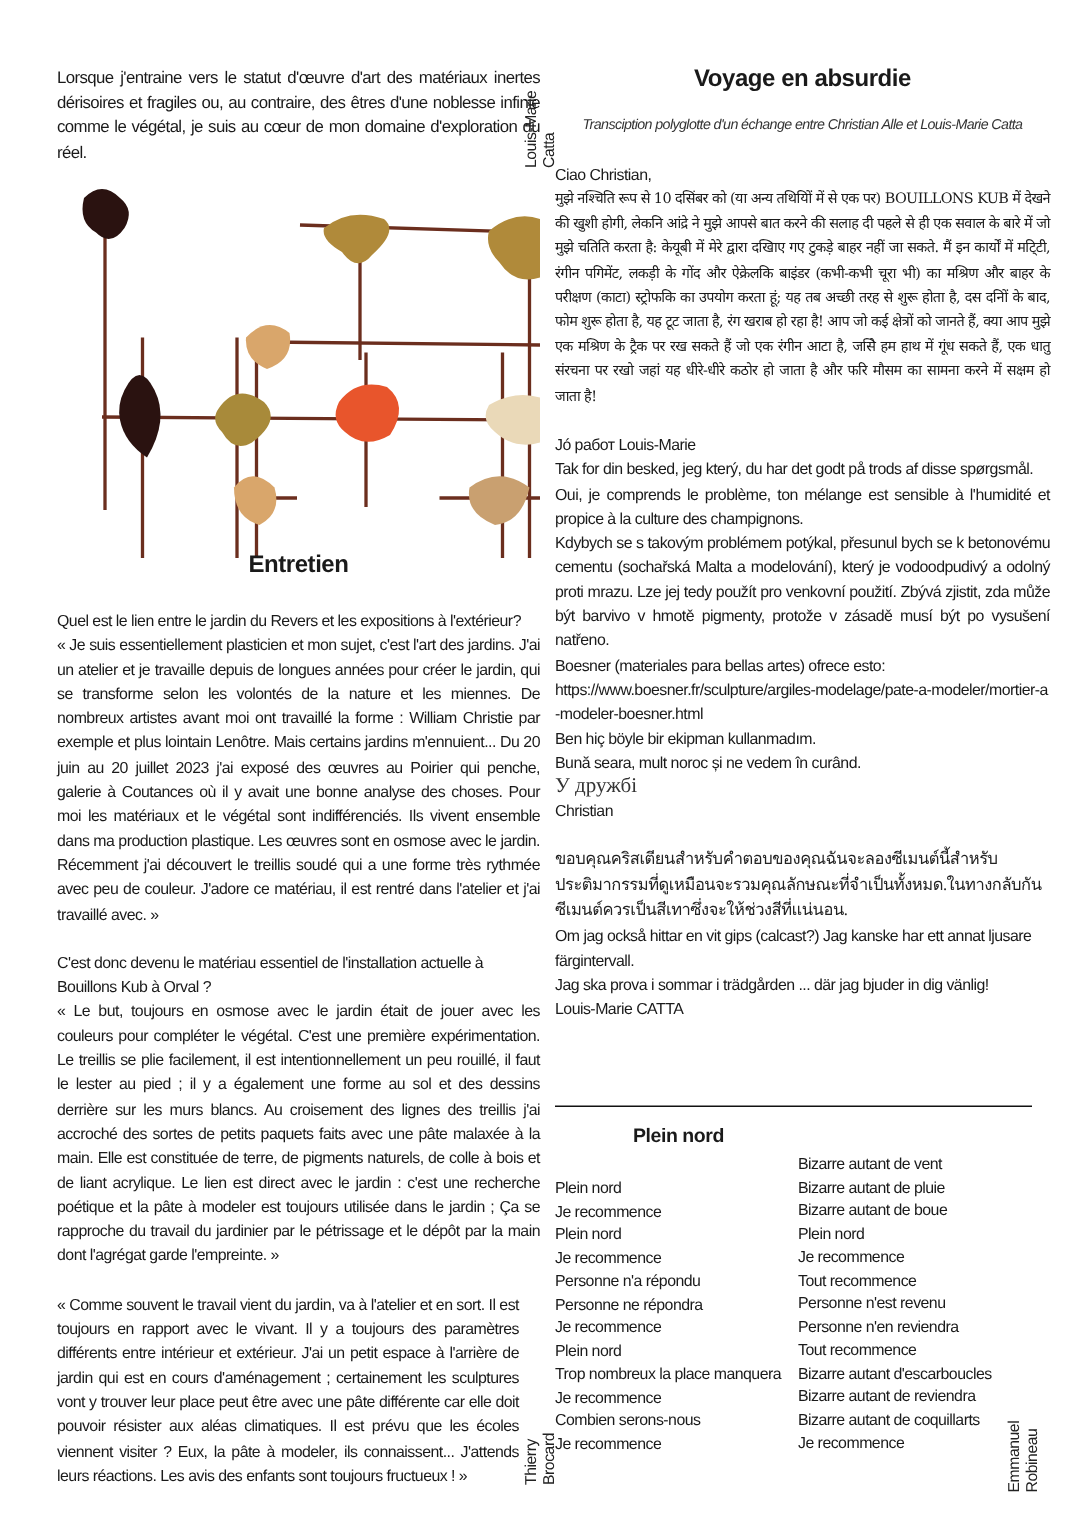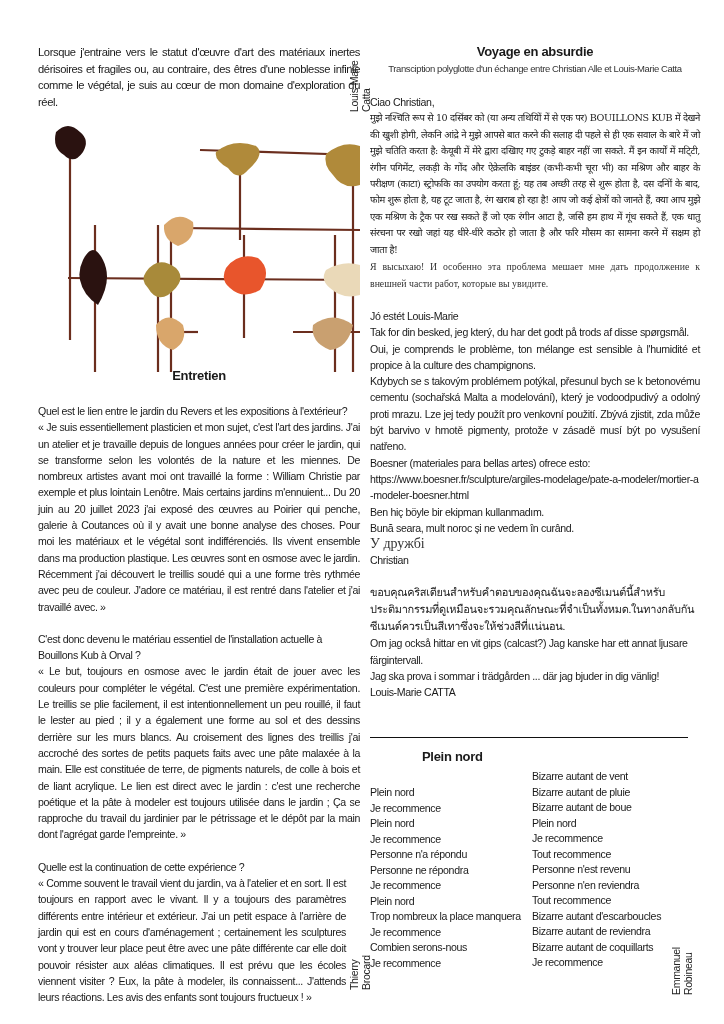--- a/index.html
+++ b/index.html
@@ -4,22 +4,22 @@
 <style>
   html, body { margin:0; padding:0; background:#fff; }
   body { width:724px; height:1024px; position:relative; overflow:hidden;
          font-family:"Liberation Sans Narrow","Liberation Sans", sans-serif; color:#1a1a1a; }
   .col-left { position:absolute; left:38px; top:44px; width:322px; }
   .col-right { position:absolute; left:370px; top:44px; width:330px; }
   .txt { font-size:10.6px; line-height:16.3px; letter-spacing:-0.35px; transform-origin:left top; }
   .intro { font-size:11.2px; line-height:16.6px; letter-spacing:-0.4px; }
   .vert { position:absolute; writing-mode:vertical-rl; transform:rotate(180deg); font-size:10.5px; letter-spacing:-0.3px; color:#222; }
   .photo { position:absolute; left:38px; top:110px; width:322px; height:262px; }
-  .section-title { text-align:center; font-size:13px; font-weight:bold; letter-spacing:-0.3px; margin:0; }
-  .subtitle { text-align:center; font-size:9.5px; color:#333; letter-spacing:-0.4px; margin-top:4px; }
+  .section-title { text-align:center; font-size:16px; font-weight:bold; letter-spacing:-0.3px; margin:0; }
+  .subtitle { text-align:center; font-size:9.5px; font-style:italic; color:#333; letter-spacing:-0.4px; margin-top:16px; }
   p { margin:0; }
   .gap { height:16px; }
   .hindi { font-family:"DejaVu Serif", serif; font-size:9.6px; line-height:16.4px; letter-spacing:-0.4px; text-align:justify; }
   .russian { font-family:"Liberation Serif", serif; font-size:9.8px; line-height:17px; text-align:justify; color:#333; }
   .thai { font-family:Liberation Serif, serif; font-size:11px; line-height:17px; letter-spacing:-0.3px; color:#222; }
   .serif-line { font-family:"Liberation Serif", serif; font-size:14px; color:#333; }
   .justify { text-align:justify; }
   .rule { position:absolute; left:370px; top:737px; width:318px; height:0; border-top:1.5px solid #111; }
   .poem-title { position:absolute; left:422px; top:749px; font-size:13px; font-weight:bold; letter-spacing:-0.3px; }
   .poem-col { position:absolute; font-size:10.6px; line-height:15.5px; letter-spacing:-0.35px; }
@@ -65,34 +65,32 @@
 
 <div style="position:absolute; left:38px; top:368px; width:322px;">
   <h2 class="section-title">Entretien</h2>
   <div style="height:20px"></div>
   <p class="txt">Quel est le lien entre le jardin du Revers et les expositions à l'extérieur?</p>
   <p class="txt justify">« Je suis essentiellement plasticien et mon sujet, c'est l'art des jardins. J'ai un atelier et je travaille depuis de longues années pour créer le jardin, qui se transforme selon les volontés de la nature et les miennes. De nombreux artistes avant moi ont travaillé la forme : William Christie par exemple et plus lointain Lenôtre. Mais certains jardins m'ennuient... Du 20 juin au 20 juillet 2023 j'ai exposé des œuvres au Poirier qui penche, galerie à Coutances où il y avait une bonne analyse des choses. Pour moi les matériaux et le végétal sont indifférenciés. Ils vivent ensemble dans ma production plastique. Les œuvres sont en osmose avec le jardin. Récemment j'ai découvert le treillis soudé qui a une forme très rythmée avec peu de couleur. J'adore ce matériau, il est rentré dans l'atelier et j'ai travaillé avec. »</p>
   <div class="gap"></div>
   <p class="txt">C'est donc devenu le matériau essentiel de l'installation actuelle à Bouillons Kub à Orval ?</p>
   <p class="txt justify">« Le but, toujours en osmose avec le jardin était de jouer avec les couleurs pour compléter le végétal. C'est une première expérimentation. Le treillis se plie facilement, il est intentionnellement un peu rouillé, il faut le lester au pied ; il y a également une forme au sol et des dessins derrière sur les murs blancs. Au croisement des lignes des treillis j'ai accroché des sortes de petits paquets faits avec une pâte malaxée à la main. Elle est constituée de terre, de pigments naturels, de colle à bois et de liant acrylique. Le lien est direct avec le jardin : c'est une recherche poétique et la pâte à modeler est toujours utilisée dans le jardin ; Ça se rapproche du travail du jardinier par le pétrissage et le dépôt par la main dont l'agrégat garde l'empreinte. »</p>
   <div class="gap"></div>
-  <p class="txt">Quelle est la continuation de cette expérience ?</p>
   <p class="txt justify" style="padding-right:14px;">« Comme souvent le travail vient du jardin, va à l'atelier et en sort. Il est toujours en rapport avec le vivant. Il y a toujours des paramètres différents entre intérieur et extérieur. J'ai un petit espace à l'arrière de jardin qui est en cours d'aménagement ; certainement les sculptures vont y trouver leur place peut être avec une pâte différente car elle doit pouvoir résister aux aléas climatiques. Il est prévu que les écoles viennent visiter ? Eux, la pâte à modeler, ils connaissent... J'attends leurs réactions. Les avis des enfants sont toujours fructueux ! »</p>
 </div>
 <div class="vert" style="left:348px; top:930px; height:60px;">Thierry Brocard</div>
 
 <div class="col-right">
   <h2 class="section-title">Voyage en absurdie</h2>
   <div class="subtitle">Transciption polyglotte d'un échange entre Christian Alle et Louis-Marie Catta</div>
   <div style="height:20px"></div>
   <p class="txt">Ciao Christian,</p>
   <p class="hindi">मुझे नश्चिति रूप से 10 दसिंबर को (या अन्य तथियिों में से एक पर) BOUILLONS KUB में देखने की खुशी होगी, लेकनि आंद्रे ने मुझे आपसे बात करने की सलाह दी पहले से ही एक सवाल के बारे में जो मुझे चतिति करता है: केयूबी में मेरे द्वारा दखिाए गए टुकड़े बाहर नहीं जा सकते. मैं इन कार्यों में मटि्टी, रंगीन पगिमेंट, लकड़ी के गोंद और ऐक्रेलकि बाइंडर (कभी-कभी चूरा भी) का मश्रिण और बाहर के परीक्षण (काटा) स्ट्रोफकि का उपयोग करता हूं; यह तब अच्छी तरह से शुरू होता है, दस दनिों के बाद, फोम शुरू होता है, यह टूट जाता है, रंग खराब हो रहा है! आप जो कई क्षेत्रों को जानते हैं, क्या आप मुझे एक मश्रिण के ट्रैक पर रख सकते हैं जो एक रंगीन आटा है, जसिे हम हाथ में गूंध सकते हैं, एक धातु संरचना पर रखो जहां यह धीरे-धीरे कठोर हो जाता है और फरि मौसम का सामना करने में सक्षम हो जाता है!</p>
-  <p class="russian">Я высыхаю! И особенно эта проблема мешает мне дать продолжение к внешней части работ, которые вы увидите.</p>
   <div style="height:16px"></div>
-  <p class="txt">Jó estét Louis-Marie</p>
+  <p class="txt">Jó работ Louis-Marie</p>
   <p class="txt">Tak for din besked, jeg který, du har det godt på trods af disse spørgsmål.</p>
   <p class="txt justify">Oui, je comprends le problème, ton mélange est sensible à l'humidité et propice à la culture des champignons.</p>
   <p class="txt justify">Kdybych se s takovým problémem potýkal, přesunul bych se k betonovému cementu (sochařská Malta a modelování), který je vodoodpudivý a odolný proti mrazu. Lze jej tedy použít pro venkovní použití. Zbývá zjistit, zda může být barvivo v hmotě pigmenty, protože v zásadě musí být po vysušení natřeno.</p>
   <p class="txt">Boesner (materiales para bellas artes) ofrece esto:</p>
   <p class="txt" style="word-break:break-all;">https://www.boesner.fr/sculpture/argiles-modelage/pate-a-modeler/mortier-a-modeler-boesner.html</p>
   <p class="txt">Ben hiç böyle bir ekipman kullanmadım.</p>
   <p class="txt">Bună seara, mult noroc și ne vedem în curând.</p>
   <p class="serif-line">У дружбі</p>
   <p class="txt">Christian</p>
   <div style="height:16px"></div>

